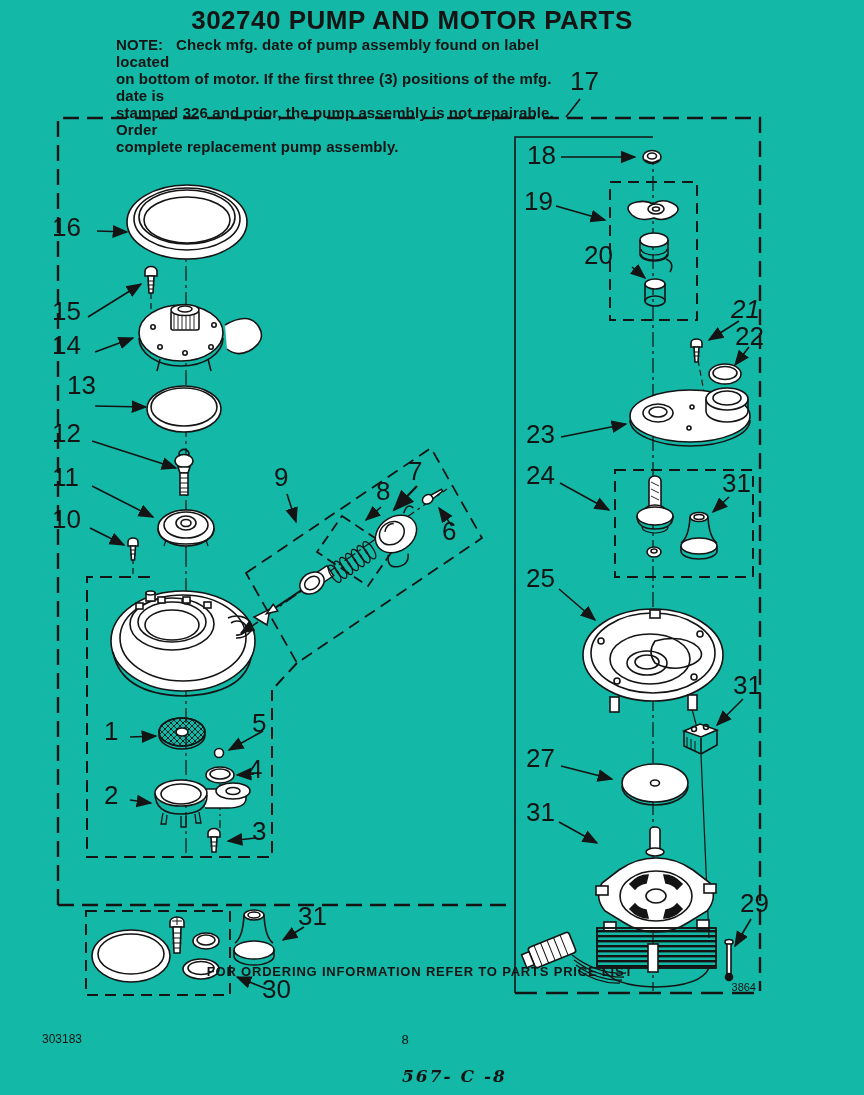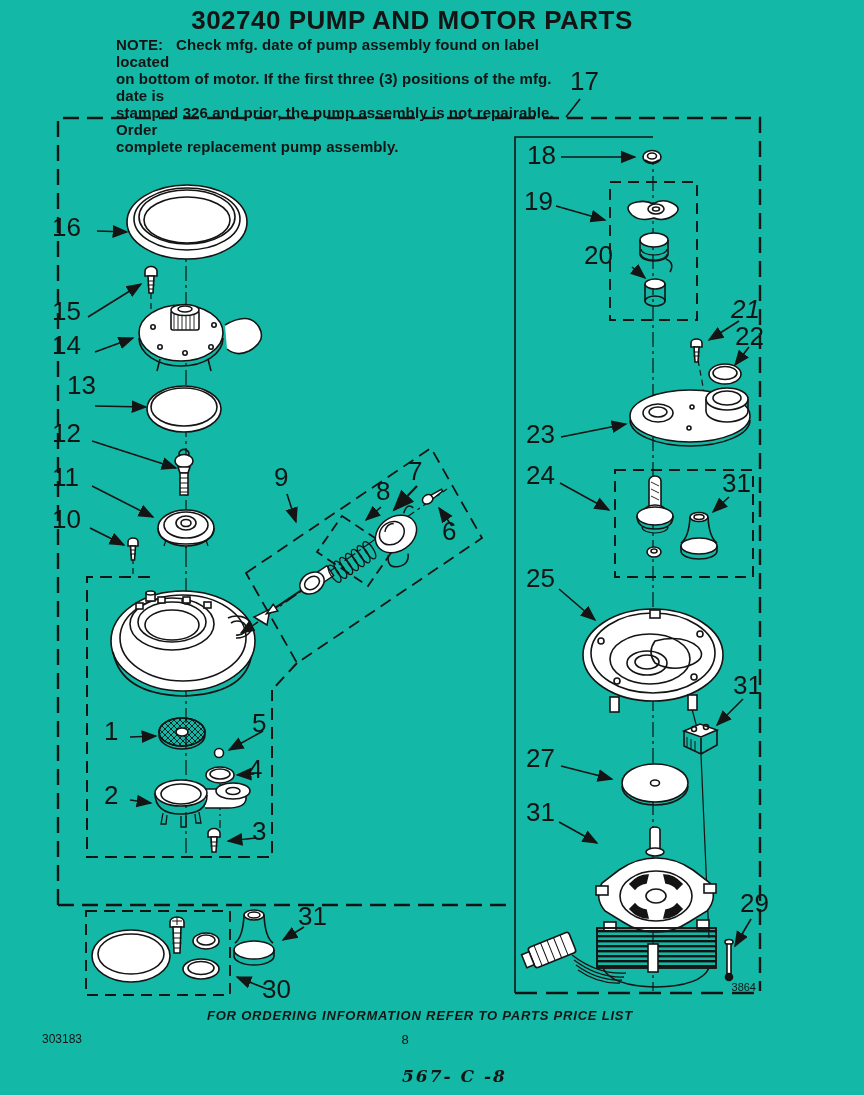--- a/index.html
+++ b/index.html
@@ -417,17 +417,17 @@
   <div class="txt num" style="left:526px;top:565px;">25</div>
   <div class="txt num" style="left:733px;top:672px;">31</div>
   <div class="txt num" style="left:526px;top:745px;">27</div>
   <div class="txt num" style="left:526px;top:799px;">31</div>
   <div class="txt num" style="left:740px;top:890px;">29</div>
   <div class="txt num" style="left:262px;top:976px;">30</div>
   <div class="txt num" style="left:298px;top:903px;">31</div>
   <div class="txt num" style="left:722px;top:470px;">31</div>
 
   <div class="txt plate" style="left:700px;top:981px;width:56px;text-align:right;">3864</div>
-  <div class="txt footer-line" style="left:160px;top:1008px;width:520px;font-style:italic;">FOR ORDERING INFORMATION REFER TO PARTS PRICE LIST</div>
+  <div class="txt footer-line" style="left:160px;top:964px;width:520px;">FOR ORDERING INFORMATION REFER TO PARTS PRICE LIST</div>
   <div class="txt small" style="left:42px;top:1032px;">303183</div>
   <div class="txt small" style="left:390px;top:1032px;width:30px;text-align:center;font-size:13px;">8</div>
   <div class="txt hand" style="left:362px;top:1066px;">567- C -8</div>
 </div>
 
 </body></html>

